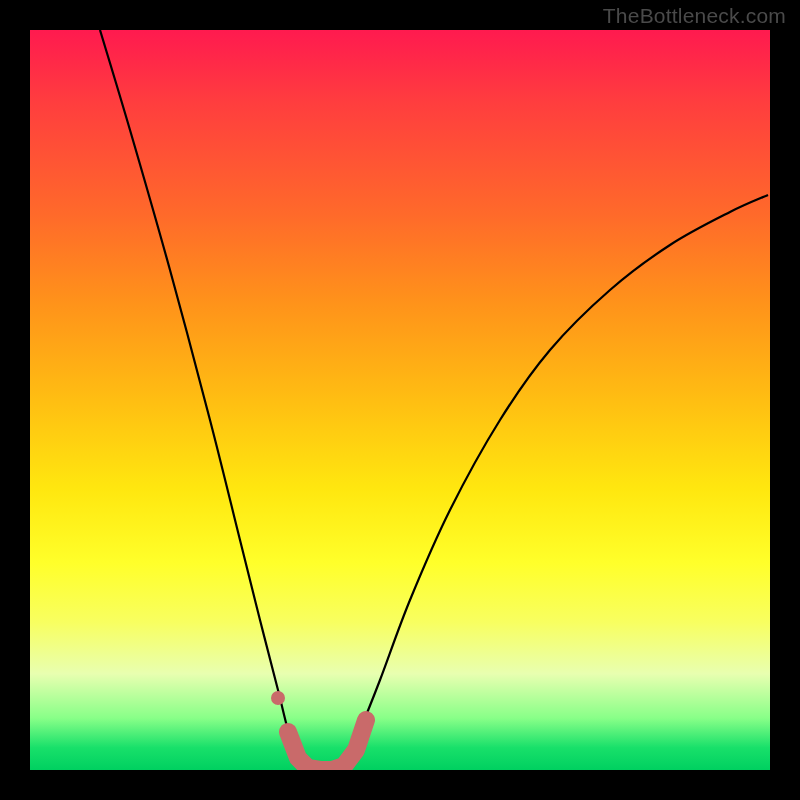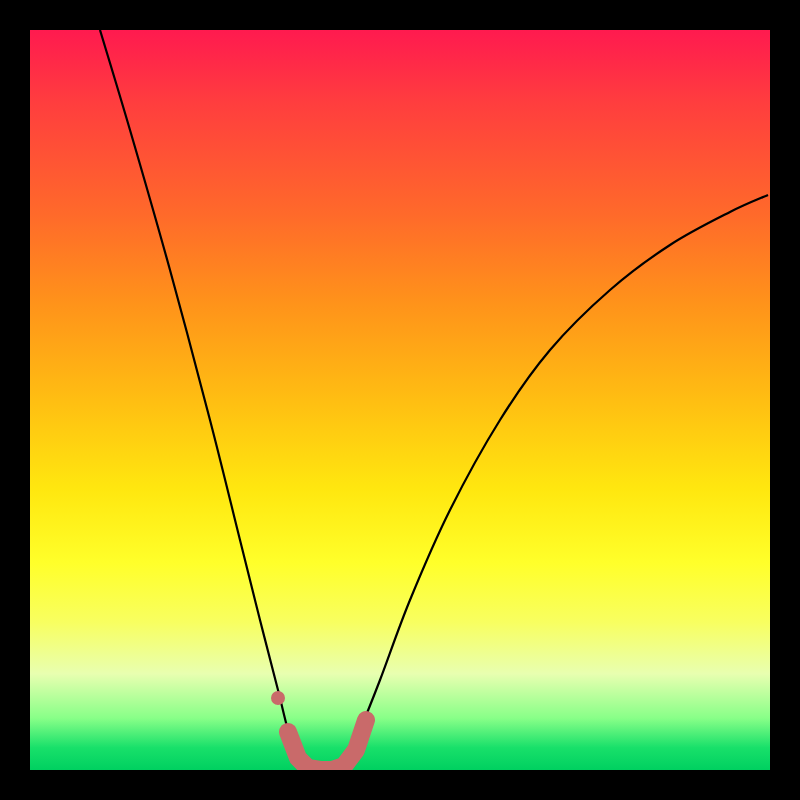--- a/index.html
+++ b/index.html
@@ -55,20 +55,21 @@
     top: 0;
     width: 740px;
     height: 740px;
   }
 </style>
 </head>
 <body>
 
 <div class="stage">
 
+  <div class="watermark">TheBottleneck.com</div>
 
   <div class="plot-area">
     <svg class="curve" viewBox="0 0 740 740" preserveAspectRatio="none">
       <path id="main-curve" fill="none" stroke="#000000" stroke-width="2.2" d="M 70 0 C 75 16.666666666666668, 88.33333333333333 60, 100 100 C 111.66666666666667 140, 126.66666666666667 191.66666666666666, 140 240 C 153.33333333333334 288.3333333333333, 168.33333333333334 345, 180 390 C 191.66666666666666 435, 201.66666666666666 476.6666666666667, 210 510 C 218.33333333333334 543.3333333333334, 223.66666666666666 565, 230 590 C 236.33333333333334 615, 243.33333333333334 641.6666666666666, 248 660 C 252.66666666666666 678.3333333333334, 254.66666666666666 688.3333333333334, 258 700 C 261.3333333333333 711.6666666666666, 265 723.3333333333334, 268 730 C 271 736.6666666666666, 273 738.3333333333334, 276 740 C 279 741.6666666666666, 282 740, 286 740 C 290 740, 295 741.6666666666666, 300 740 C 305 738.3333333333334, 311 736.6666666666666, 316 730 C 321 723.3333333333334, 324.3333333333333 713.3333333333334, 330 700 C 335.6666666666667 686.6666666666666, 341.6666666666667 671.6666666666666, 350 650 C 358.3333333333333 628.3333333333334, 368.3333333333333 598.3333333333334, 380 570 C 391.6666666666667 541.6666666666666, 405 510, 420 480 C 435 450, 453.3333333333333 416.6666666666667, 470 390 C 486.6666666666667 363.3333333333333, 501.6666666666667 341.6666666666667, 520 320 C 538.3333333333334 298.3333333333333, 560 277.5, 580 260 C 600 242.5, 620 228, 640 215 C 660 202, 683.6666666666666 190.33333333333334, 700 182 C 716.3333333333334 173.66666666666666, 731.6666666666666 167.83333333333334, 738 165"></path>
       <g id="beads">
           <polyline points="258,702 268,728 278,738 290,740 302,740 314,736 326,720 336,690" fill="none" stroke="#c96a6a" stroke-width="18" stroke-linecap="round" stroke-linejoin="round"></polyline>
           <circle cx="248" cy="668" r="7" fill="#c96a6a"></circle>
         </g>
     </svg>
   </div>

